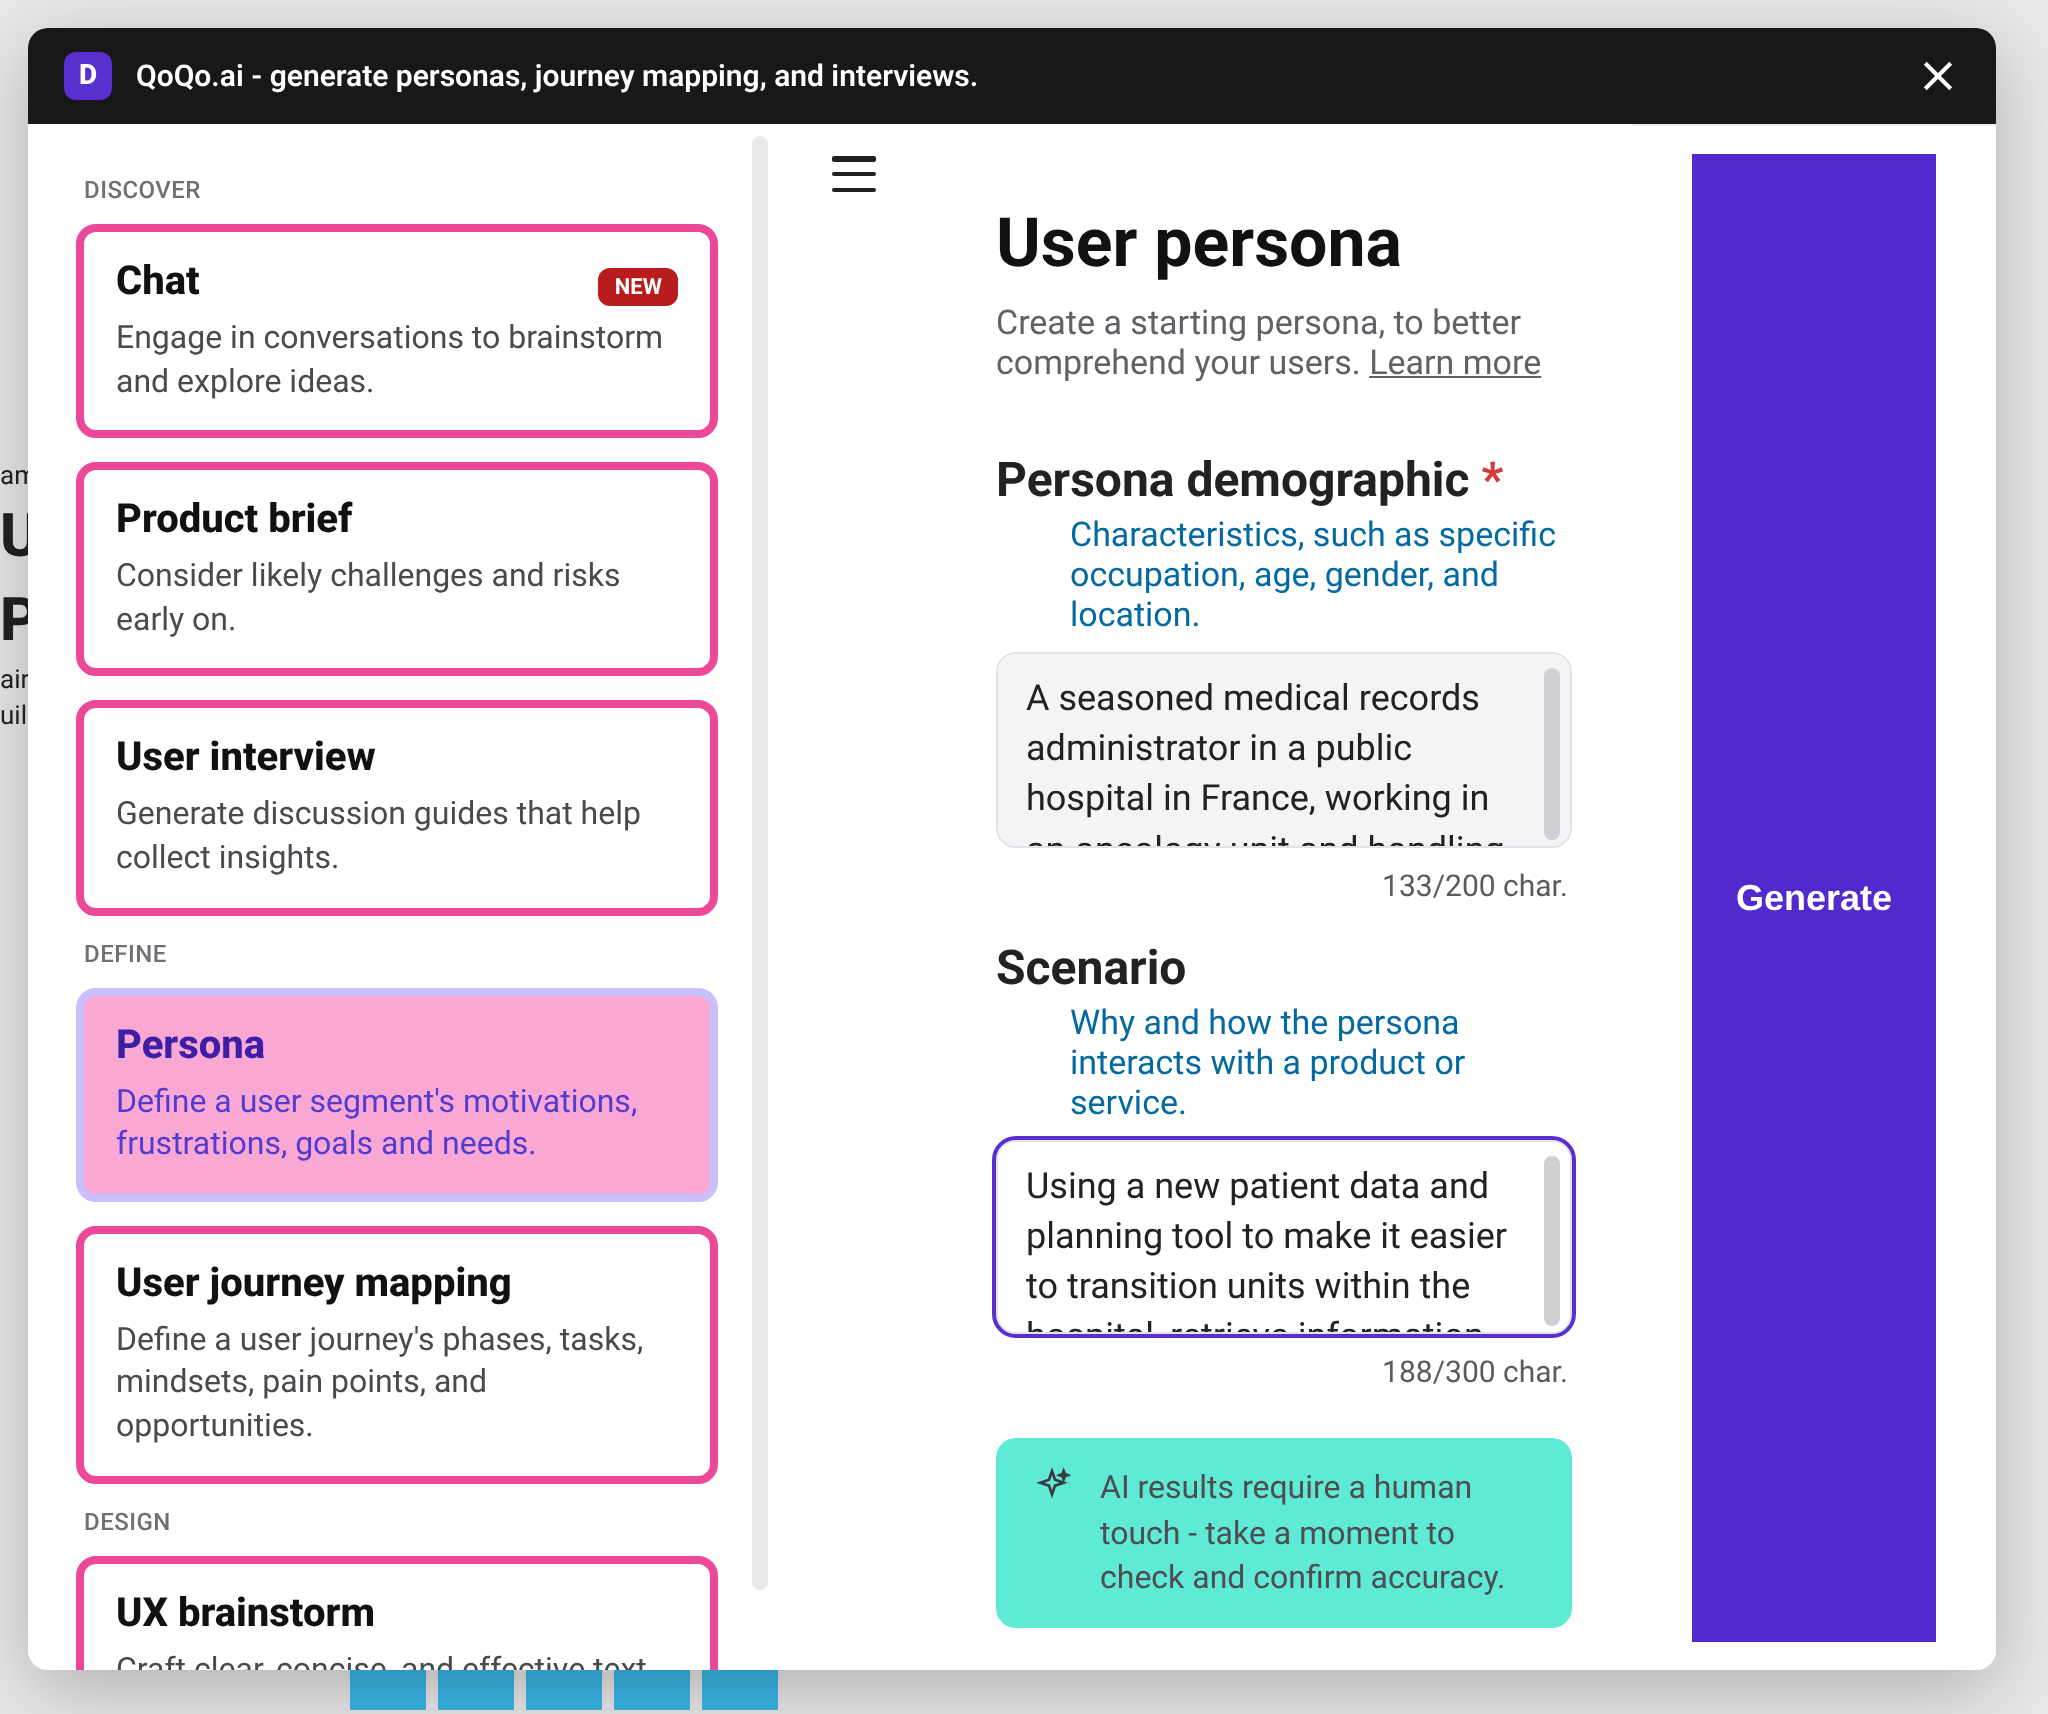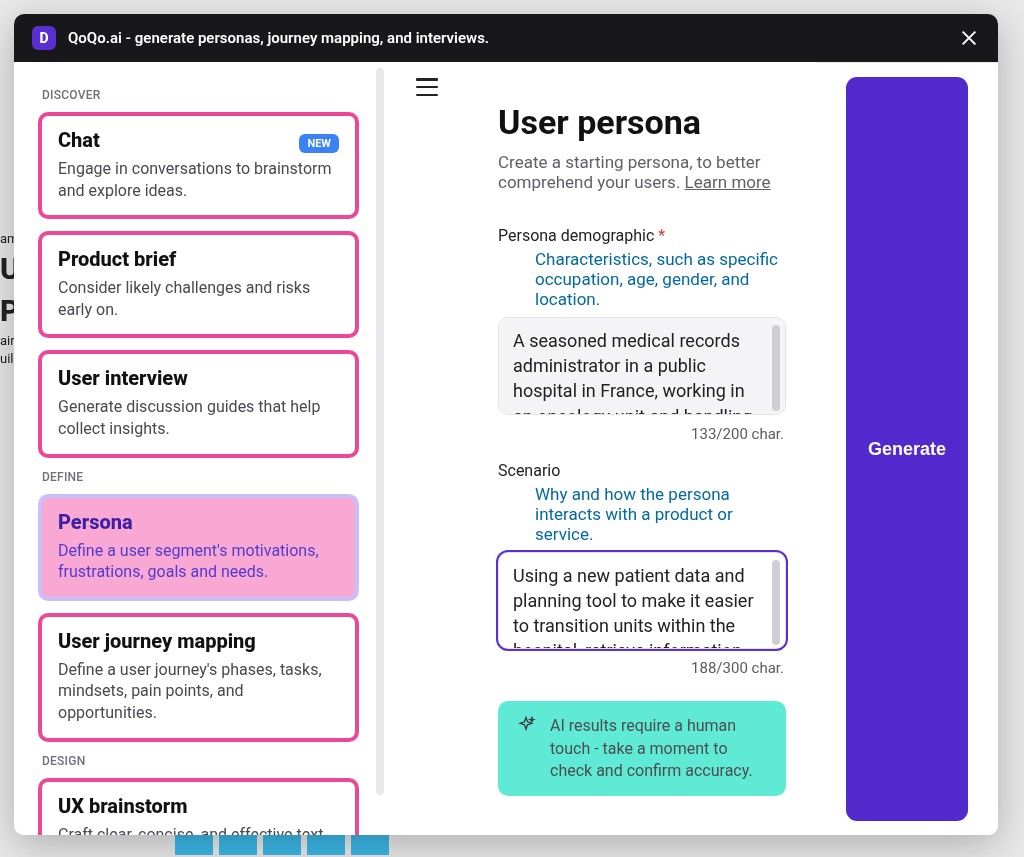--- a/index.html
+++ b/index.html
@@ -121,21 +121,21 @@
     font-weight: 800;
     color: #111;
     margin-bottom: 6px;
   }
   .card .card-desc {
     font-size: 16px;
     line-height: 1.35;
     color: #49494f;
   }
   .badge {
-    background: #3b82f6;
+    background: #b91c1c;
     color: #fff;
     font-size: 11px;
     font-weight: 700;
     padding: 3px 8px;
     border-radius: 6px;
     margin-left: auto;
   }
   .card.active {
     background: #f9a8d4;
     border-color: #c9bffb;
@@ -191,23 +191,24 @@
     margin-bottom: 10px;
   }
   .subtitle {
     font-size: 17px;
     color: #606067;
     margin-bottom: 34px;
   }
   .subtitle a { color: #606067; text-decoration: underline; }
 
   .field-label {
-    font-size: 16px;
+    font-size: 24px;
     color: #222;
     margin-bottom: 4px;
+    font-weight: bold;
   }
   .req { color: #d23b3b; }
   .field-help {
     font-size: 17px;
     color: #0369a1;
     margin-bottom: 8px;
     margin-left: 37px;
   }
   .textarea {
     width: 100%;
@@ -266,21 +267,21 @@
     display:flex;
     justify-content: flex-end;
     background: #fff;
   }
   .primary-btn {
     background: #5229cc;
     color: #fff;
     font-size: 18px;
     font-weight: 600;
     border: none;
-    border-radius: 11px;
+    border-radius: 0;
     padding: 12px 22px;
     cursor: pointer;
   }
 </style>
 </head>
 <body>
 
 <div class="bg-text">
   am<br><span class="big">U</span><br><span class="big">P</span><br>air<br>uil
 </div>

